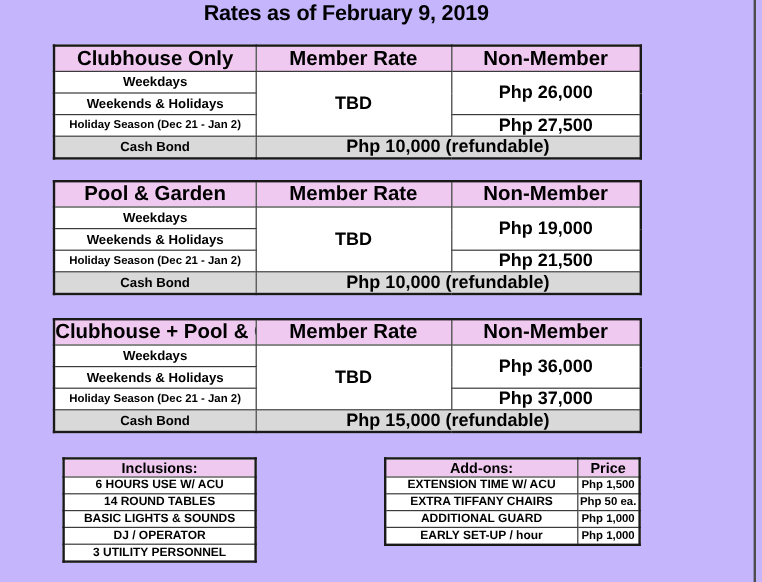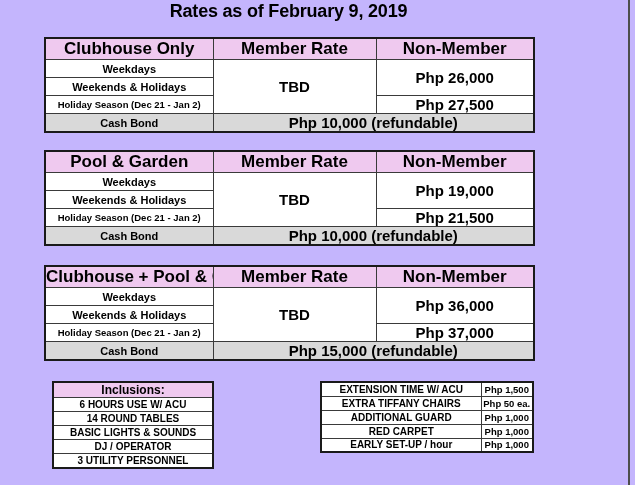--- a/index.html
+++ b/index.html
@@ -158,37 +158,37 @@
         </tr>
   </tbody>
     </table>
 
   <table class="mini-table addons-table">
     <colgroup>
         <col style="width:160px">
         <col style="width:52px">
       </colgroup>
     <tbody>
+        <tr>
+      <th>Add-ons:</th>
+      <th>Price</th>
+    </tr>
     <tr>
       <td>EXTENSION TIME W/ ACU</td>
       <td class="price-cell">Php 1,500</td>
     </tr>
     <tr>
       <td>EXTRA TIFFANY CHAIRS</td>
       <td class="price-cell">Php 50 ea.</td>
     </tr>
     <tr>
       <td>ADDITIONAL GUARD</td>
       <td class="price-cell">Php 1,000</td>
     </tr>
     <tr>
-      <td>RED CARPET</td>
-      <td class="price-cell">Php 1,000</td>
-    </tr>
-    <tr>
       <td>EARLY SET-UP / hour</td>
       <td class="price-cell">Php 1,000</td>
     </tr>
   </tbody>
     </table>
 
   <div class="page-edge"></div>
 </div>
 
 </body></html>

